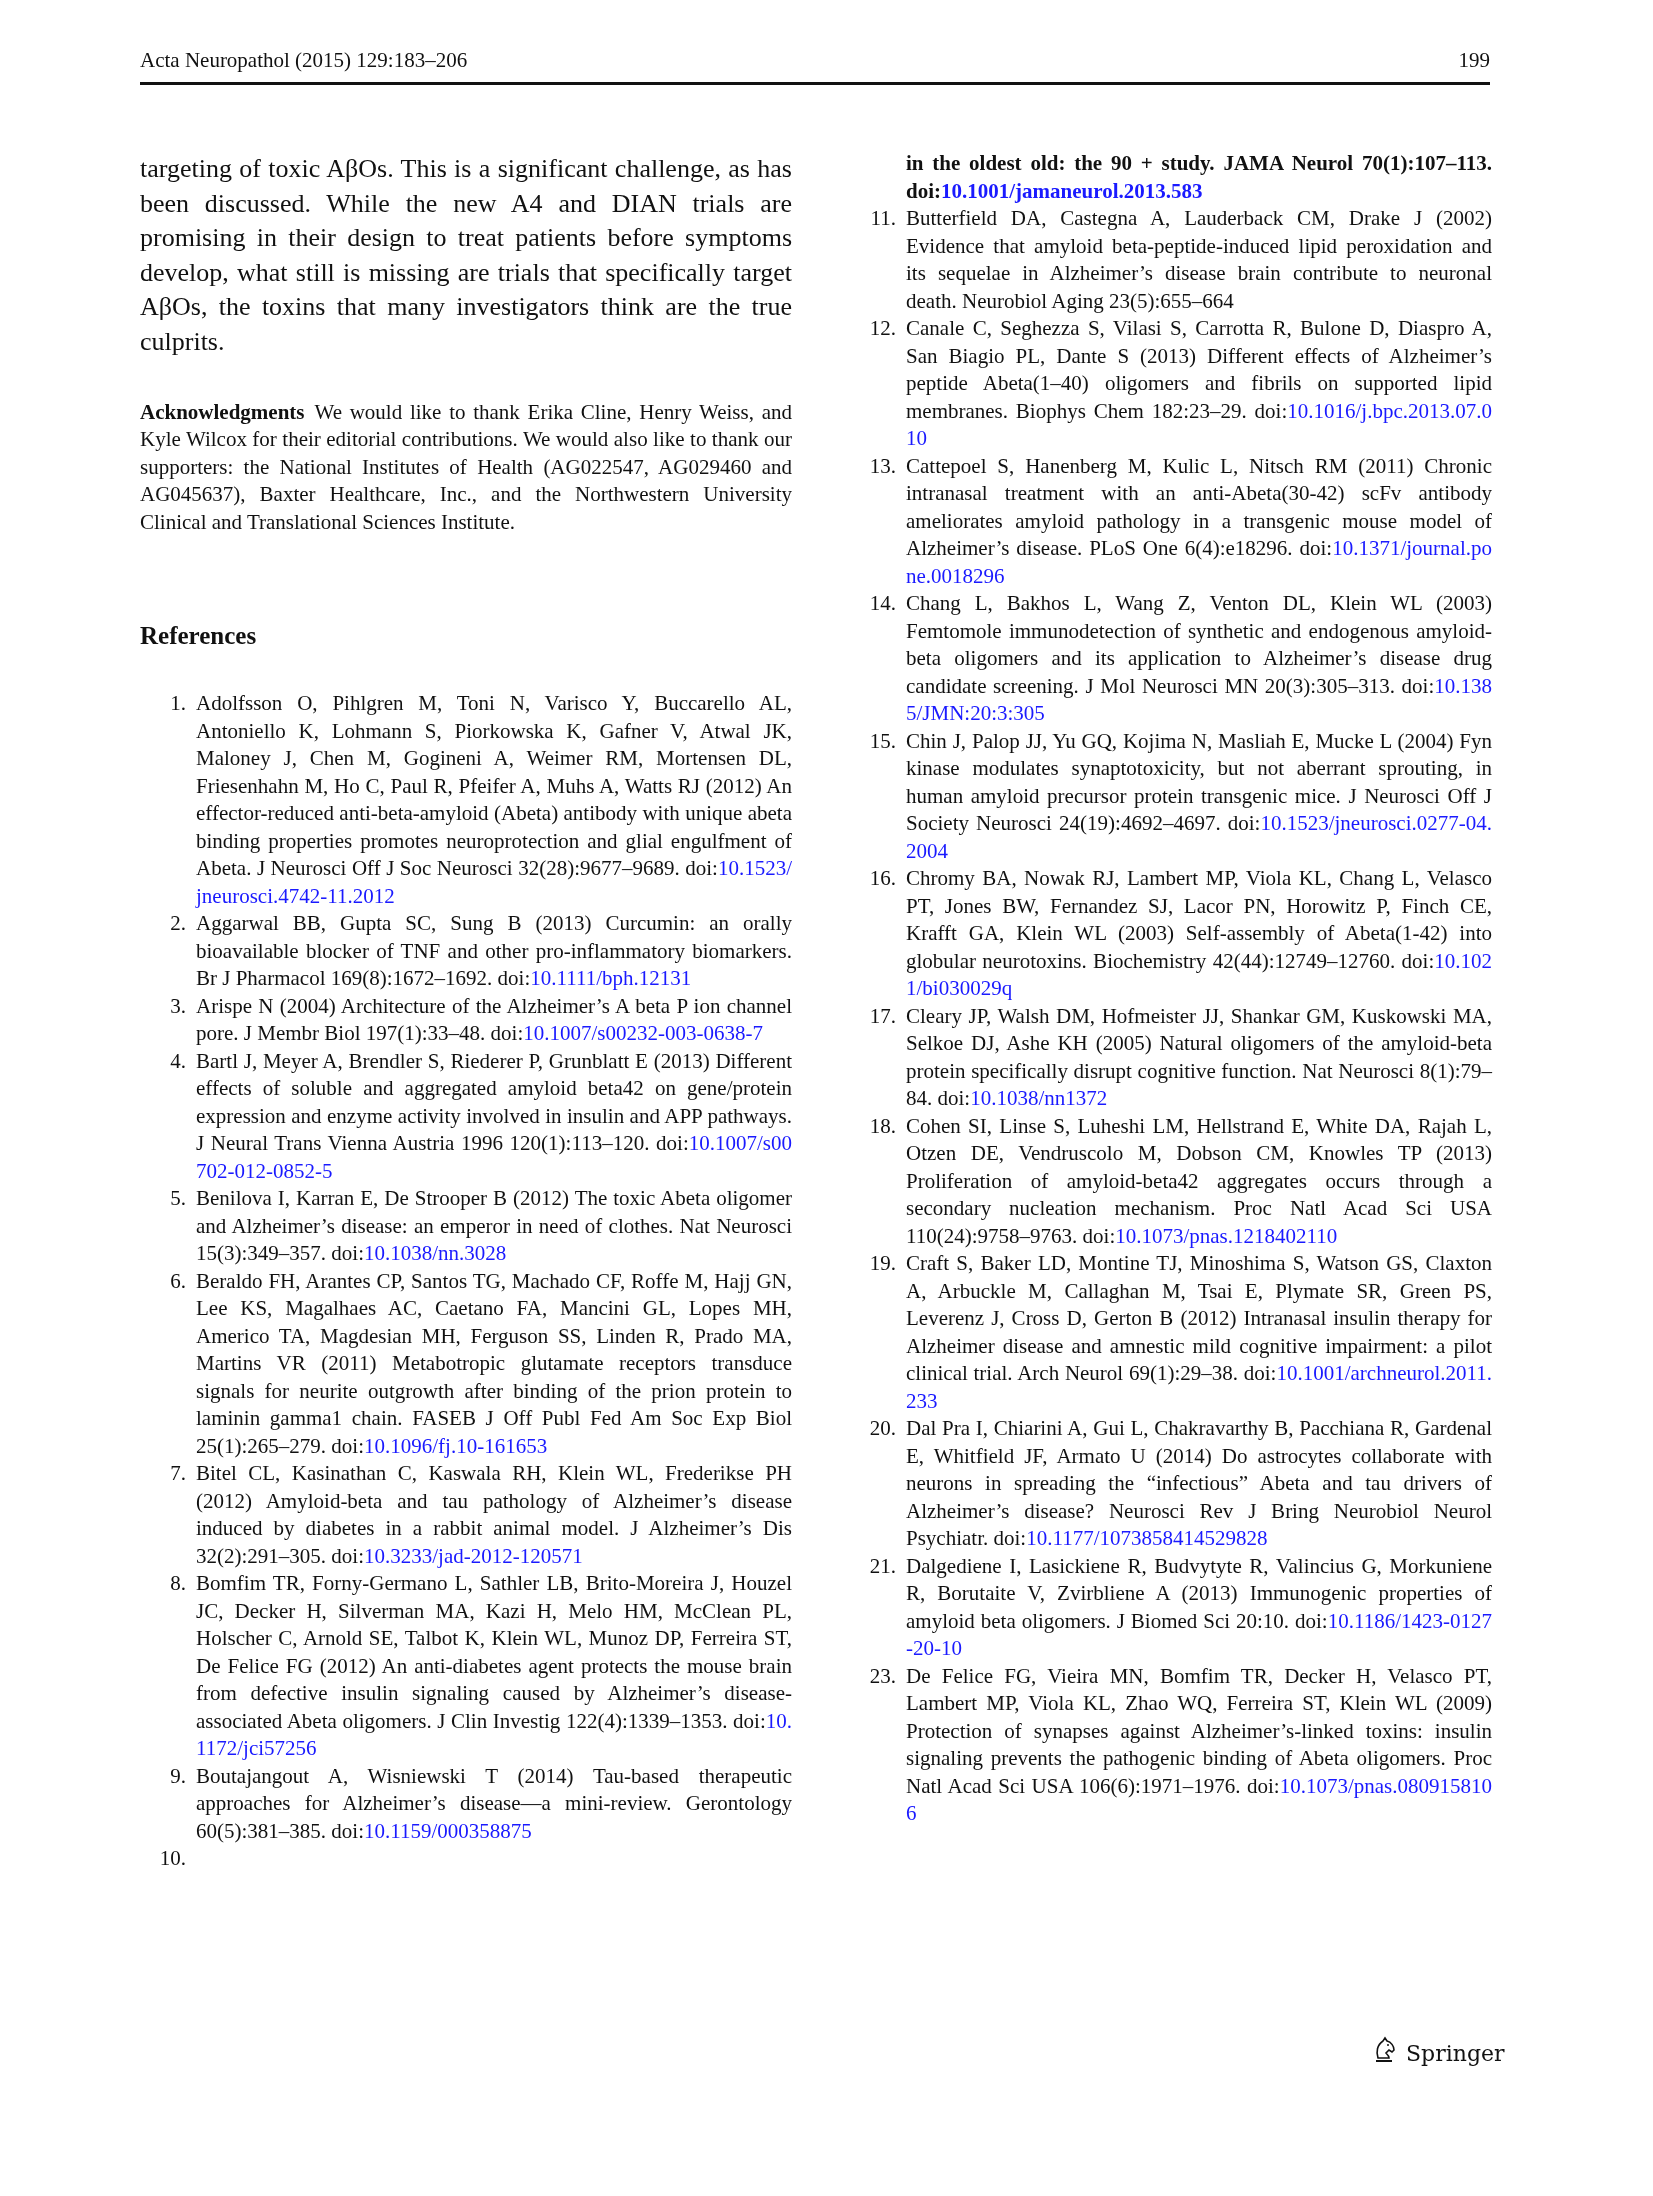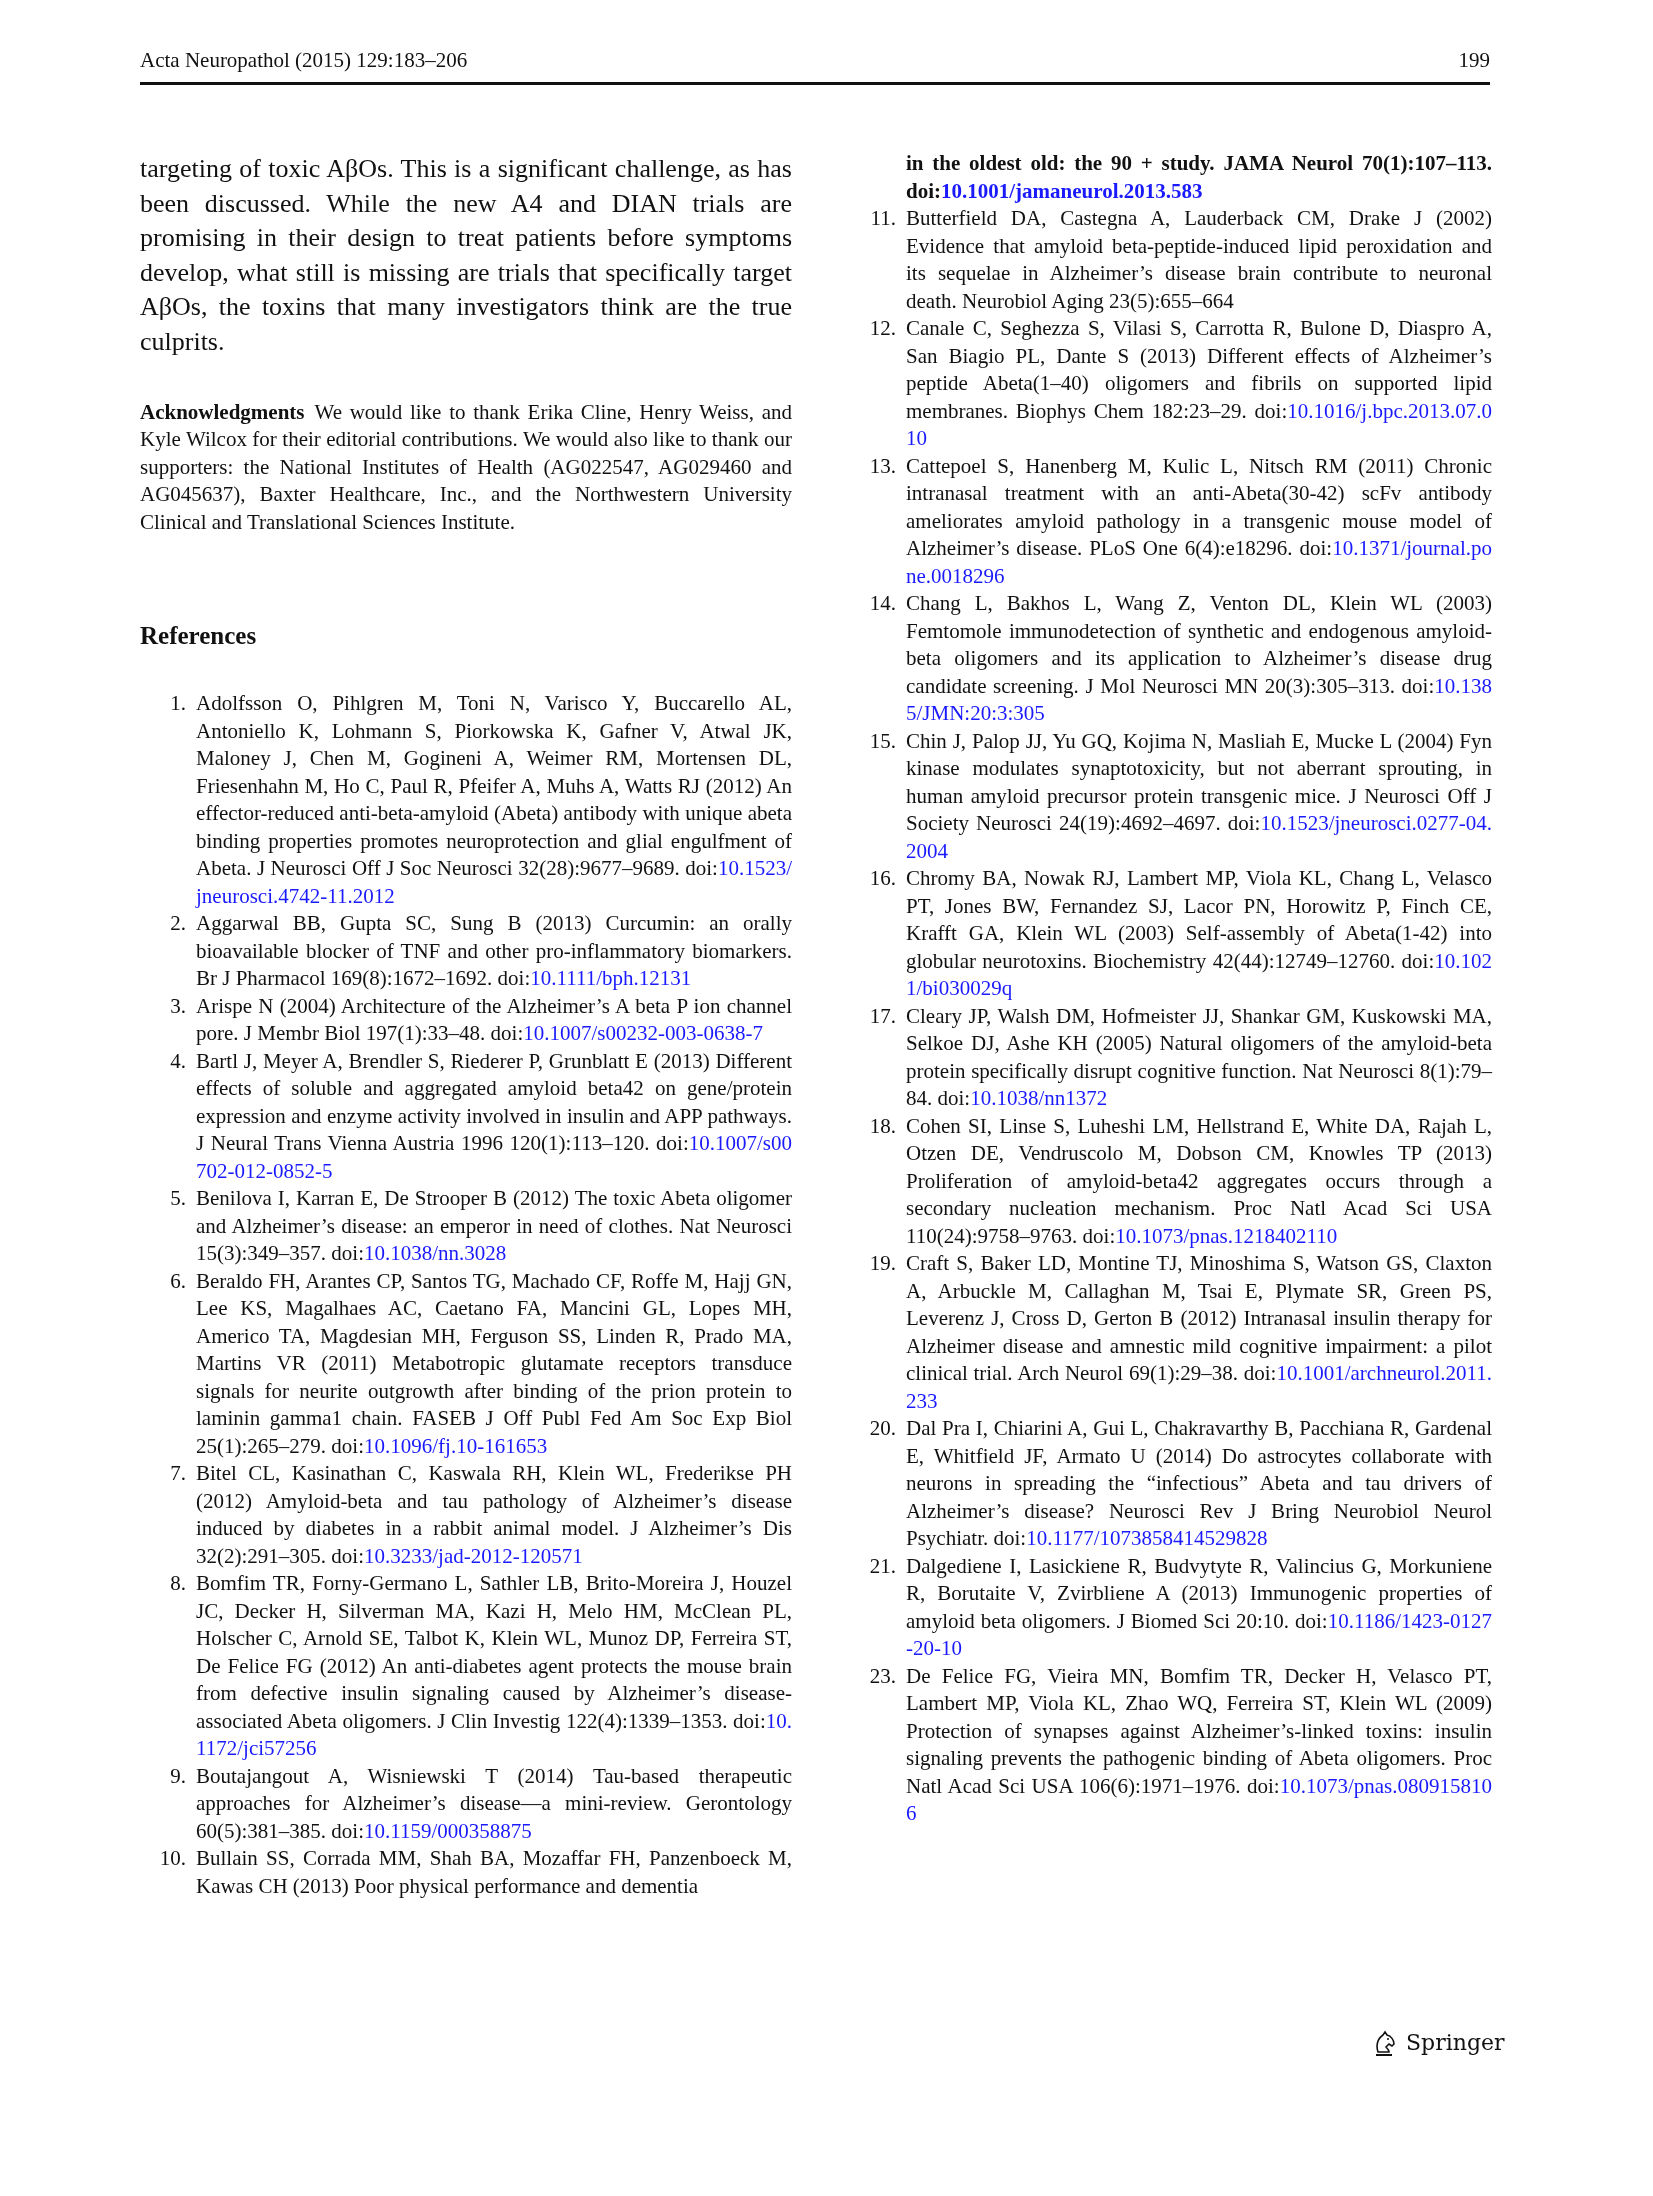--- a/index.html
+++ b/index.html
@@ -21,21 +21,21 @@
   .ref-heading { font-size: 25px; font-weight: bold; margin-top: 86px; margin-bottom: 0; }
 
   .refs { list-style: none; margin: 40px 0 0 0; padding: 0; }
   .col-right .refs { margin-top: 0; }
   .ref { position: relative; padding-left: 56px; font-size: 21px; line-height: 27.5px;
          text-align: justify; margin: 0; }
   .ref .num { position: absolute; left: 0; width: 46px; text-align: right; top: 0; }
   .doi-link { color: #1a1aff; text-decoration: none; word-break: break-all; }
   .ref.cont { padding-left: 56px; font-weight: bold; }
 
-  .footer { position: absolute; left: 1372px; top: 2030px; height: 36px; display: flex; align-items: flex-start; gap: 8px; }
+  .footer { position: absolute; left: 1372px; top: 2030px; height: 36px; display: flex; align-items: flex-end; gap: 8px; }
   .footer .logo { width: 26px; height: 30px; }
   .footer .brand { font-size: 22px; font-family: "DejaVu Serif", serif; }
 </style>
 </head>
 <body>
 
 <div class="header">
   <span class="journal">Acta Neuropathol (2015) 129:183–206</span>
   <span class="page-num">199</span>
 </div>
@@ -50,21 +50,21 @@
   <ol class="refs" id="refs-left">
       <li class="ref"><span class="num">1.</span><span>Adolfsson O, Pihlgren M, Toni N, Varisco Y, Buccarello AL, Antoniello K, Lohmann S, Piorkowska K, Gafner V, Atwal JK, Maloney J, Chen M, Gogineni A, Weimer RM, Mortensen DL, Friesenhahn M, Ho C, Paul R, Pfeifer A, Muhs A, Watts RJ (2012) An effector-reduced anti-beta-amyloid (Abeta) antibody with unique abeta binding properties promotes neuroprotection and glial engulfment of Abeta. J Neurosci Off J Soc Neurosci 32(28):9677–9689. doi:</span><a class="doi-link">10.1523/jneurosci.4742-11.2012</a></li>
       <li class="ref"><span class="num">2.</span><span>Aggarwal BB, Gupta SC, Sung B (2013) Curcumin: an orally bioavailable blocker of TNF and other pro-inflammatory biomarkers. Br J Pharmacol 169(8):1672–1692. doi:</span><a class="doi-link">10.1111/bph.12131</a></li>
       <li class="ref"><span class="num">3.</span><span>Arispe N (2004) Architecture of the Alzheimer’s A beta P ion channel pore. J Membr Biol 197(1):33–48. doi:</span><a class="doi-link">10.1007/s00232-003-0638-7</a></li>
       <li class="ref"><span class="num">4.</span><span>Bartl J, Meyer A, Brendler S, Riederer P, Grunblatt E (2013) Different effects of soluble and aggregated amyloid beta42 on gene/protein expression and enzyme activity involved in insulin and APP pathways. J Neural Trans Vienna Austria 1996 120(1):113–120. doi:</span><a class="doi-link">10.1007/s00702-012-0852-5</a></li>
       <li class="ref"><span class="num">5.</span><span>Benilova I, Karran E, De Strooper B (2012) The toxic Abeta oligomer and Alzheimer’s disease: an emperor in need of clothes. Nat Neurosci 15(3):349–357. doi:</span><a class="doi-link">10.1038/nn.3028</a></li>
       <li class="ref"><span class="num">6.</span><span>Beraldo FH, Arantes CP, Santos TG, Machado CF, Roffe M, Hajj GN, Lee KS, Magalhaes AC, Caetano FA, Mancini GL, Lopes MH, Americo TA, Magdesian MH, Ferguson SS, Linden R, Prado MA, Martins VR (2011) Metabotropic glutamate receptors transduce signals for neurite outgrowth after binding of the prion protein to laminin gamma1 chain. FASEB J Off Publ Fed Am Soc Exp Biol 25(1):265–279. doi:</span><a class="doi-link">10.1096/fj.10-161653</a></li>
       <li class="ref"><span class="num">7.</span><span>Bitel CL, Kasinathan C, Kaswala RH, Klein WL, Frederikse PH (2012) Amyloid-beta and tau pathology of Alzheimer’s disease induced by diabetes in a rabbit animal model. J Alzheimer’s Dis 32(2):291–305. doi:</span><a class="doi-link">10.3233/jad-2012-120571</a></li>
       <li class="ref"><span class="num">8.</span><span>Bomfim TR, Forny-Germano L, Sathler LB, Brito-Moreira J, Houzel JC, Decker H, Silverman MA, Kazi H, Melo HM, McClean PL, Holscher C, Arnold SE, Talbot K, Klein WL, Munoz DP, Ferreira ST, De Felice FG (2012) An anti-diabetes agent protects the mouse brain from defective insulin signaling caused by Alzheimer’s disease- associated Abeta oligomers. J Clin Investig 122(4):1339–1353. doi:</span><a class="doi-link">10.1172/jci57256</a></li>
       <li class="ref"><span class="num">9.</span><span>Boutajangout A, Wisniewski T (2014) Tau-based therapeutic approaches for Alzheimer’s disease—a mini-review. Gerontology 60(5):381–385. doi:</span><a class="doi-link">10.1159/000358875</a></li>
-      <li class="ref"><span class="num">10.</span><span>Bullain SS, Corrada MM, Shah BA, Mozaffar FH, Panzenboeck M, Kawas CH (2013) Poor physical performance and dementia</span></li>
+      <li class="ref"><span class="num">10.</span></li>
     </ol>
 </div>
 
 <div class="col col-right">
   <ol class="refs" id="refs-right">
       <li class="ref cont"><span class="num"></span><span>in the oldest old: the 90 + study. JAMA Neurol 70(1):107–113. doi:</span><a class="doi-link">10.1001/jamaneurol.2013.583</a></li>
       <li class="ref"><span class="num">11.</span><span>Butterfield DA, Castegna A, Lauderback CM, Drake J (2002) Evidence that amyloid beta-peptide-induced lipid peroxidation and its sequelae in Alzheimer’s disease brain contribute to neuronal death. Neurobiol Aging 23(5):655–664</span></li>
       <li class="ref"><span class="num">12.</span><span>Canale C, Seghezza S, Vilasi S, Carrotta R, Bulone D, Diaspro A, San Biagio PL, Dante S (2013) Different effects of Alzheimer’s peptide Abeta(1–40) oligomers and fibrils on supported lipid membranes. Biophys Chem 182:23–29. doi:</span><a class="doi-link">10.1016/j.bpc.2013.07.010</a></li>
       <li class="ref"><span class="num">13.</span><span>Cattepoel S, Hanenberg M, Kulic L, Nitsch RM (2011) Chronic intranasal treatment with an anti-Abeta(30-42) scFv antibody ameliorates amyloid pathology in a transgenic mouse model of Alzheimer’s disease. PLoS One 6(4):e18296. doi:</span><a class="doi-link">10.1371/journal.pone.0018296</a></li>
       <li class="ref"><span class="num">14.</span><span>Chang L, Bakhos L, Wang Z, Venton DL, Klein WL (2003) Femtomole immunodetection of synthetic and endogenous amyloid-beta oligomers and its application to Alzheimer’s disease drug candidate screening. J Mol Neurosci MN 20(3):305–313. doi:</span><a class="doi-link">10.1385/JMN:20:3:305</a></li>

